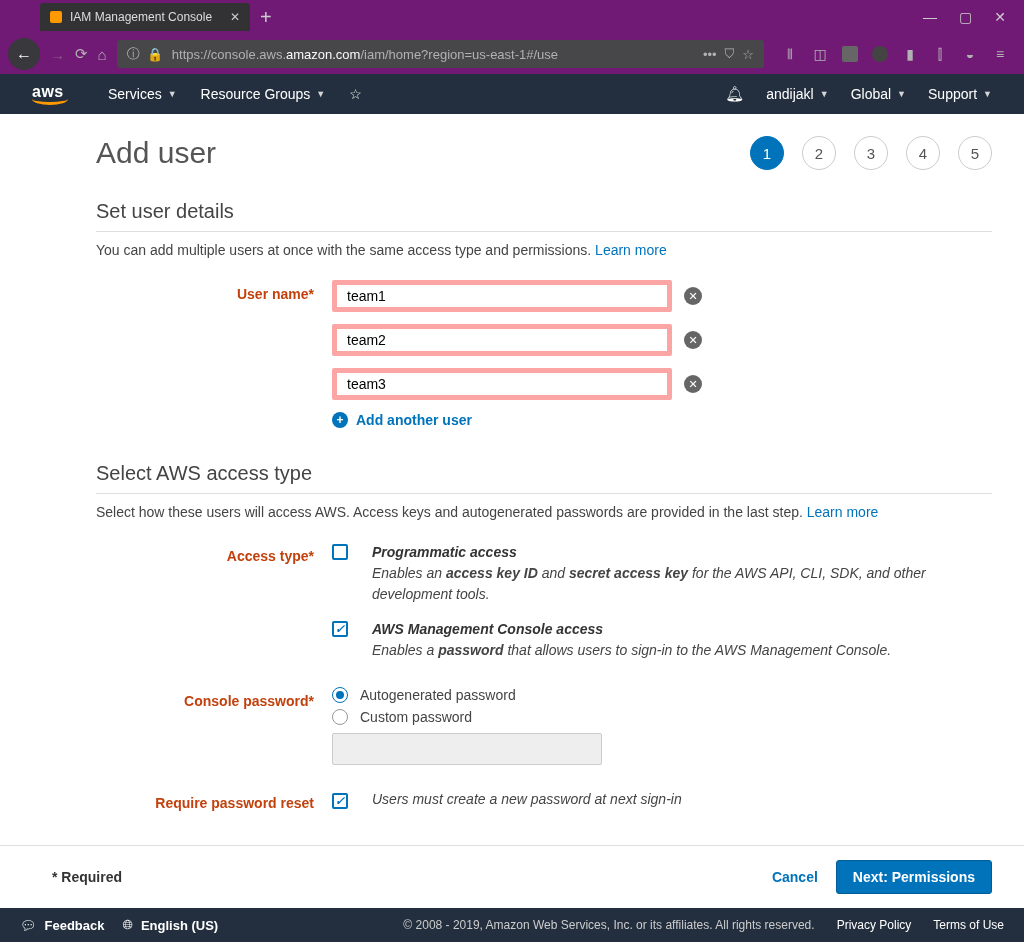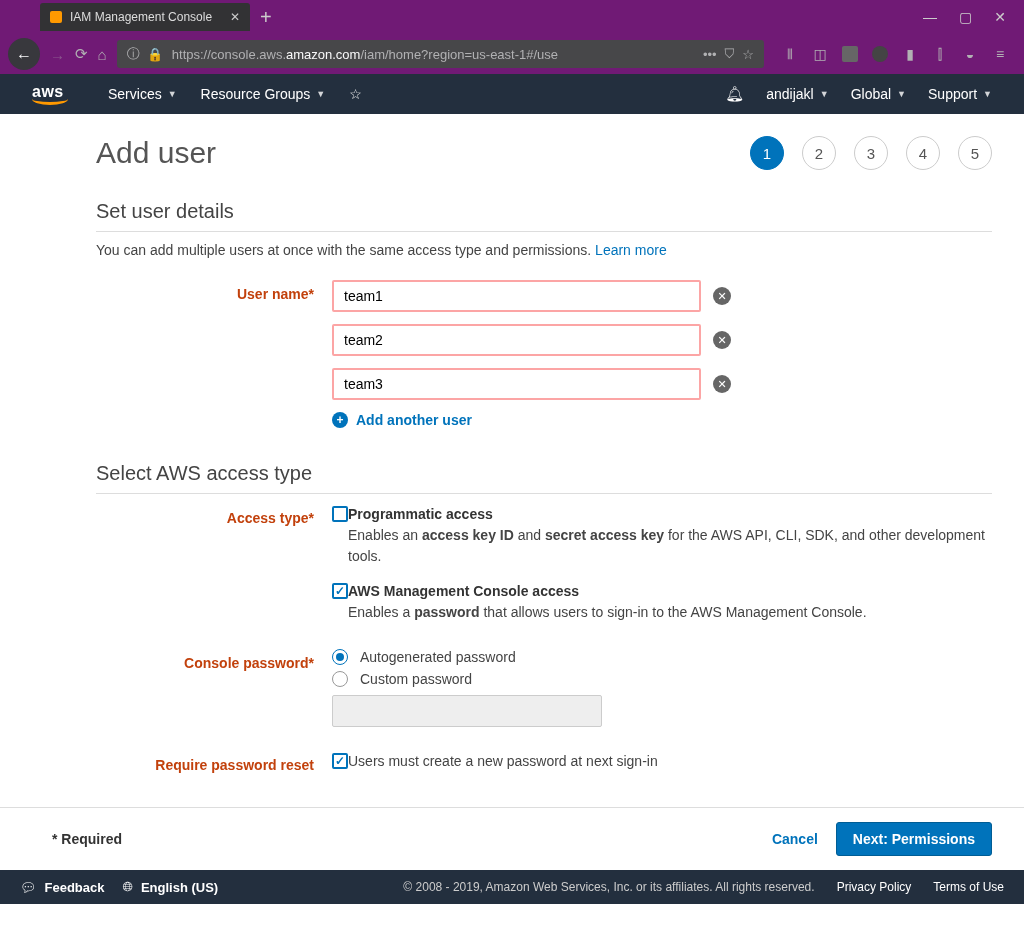--- a/index.html
+++ b/index.html
@@ -39,30 +39,30 @@
   .step.act{background:#0073bb;border-color:#0073bb;color:#fff;}
   h2{font-size:20px;font-weight:400;color:#444;margin-bottom:8px;}
   .rule{border:none;border-top:1px solid #ddd;margin-bottom:10px;}
   .desc{font-size:14px;color:#444;margin-bottom:22px;}
   .link{color:#0073bb;cursor:pointer;}
   .section{margin-bottom:34px;}
   .frow{display:flex;align-items:flex-start;margin-bottom:12px;}
   .flabel{width:236px;text-align:right;padding-right:18px;padding-top:6px;font-size:14px;font-weight:700;color:#c2410c;}
   .fbody{flex:1;}
   .urow{display:flex;align-items:center;gap:12px;margin-bottom:12px;}
-  .tin{width:369px;height:32px;border:2px solid #fca5a5;border-radius:2px;padding:0 10px;font-size:14px;}
+  .tin{width:340px;height:32px;border:5px solid #fca5a5;border-radius:2px;padding:0 10px;font-size:14px;}
   .remove{width:18px;height:18px;border-radius:50%;background:#666;color:#fff;display:flex;align-items:center;justify-content:center;font-size:11px;cursor:pointer;}
   .addu{color:#0073bb;font-size:14px;font-weight:700;display:flex;align-items:center;gap:8px;cursor:pointer;margin-top:2px;}
   .pluscirc{width:16px;height:16px;border-radius:50%;background:#0073bb;color:#fff;display:flex;align-items:center;justify-content:center;font-size:12px;font-weight:700;}
   .cbx{width:16px;height:16px;border:2px solid #0073bb;border-radius:2px;display:inline-flex;align-items:center;justify-content:center;flex-shrink:0;margin-top:2px;}
   .cbx.on::after{content:"✓";color:#0073bb;font-size:12px;font-weight:900;line-height:1;}
   .rdo{width:16px;height:16px;border:1px solid #999;border-radius:50%;display:inline-flex;align-items:center;justify-content:center;flex-shrink:0;}
   .rdo.on{border-color:#0073bb;}
   .rdo.on::after{content:"";width:8px;height:8px;border-radius:50%;background:#0073bb;}
-  .opt{display:flex;gap:0;margin-bottom:14px;}
+  .opt{display:flex;gap:24px;margin-bottom:14px;font-style:italic;}
   .opt .txt{font-size:14px;color:#444;line-height:1.5;}
   .opt .txt .t{font-weight:700;color:#333;}
   .radiolist .ro{display:flex;align-items:center;gap:12px;font-size:14px;color:#444;margin-bottom:6px;}
   .dis{width:270px;height:32px;background:#eee;border:1px solid #ccc;border-radius:2px;margin-top:8px;}
   
   .abar{border-top:1px solid #ddd;padding:14px 32px 14px 52px;display:flex;align-items:center;background:#fff;}
   .req{font-size:14px;font-weight:700;color:#333;}
   .req .ast{color:#333;}
   .actR{margin-left:auto;display:flex;gap:18px;align-items:center;}
   .cancel{color:#0073bb;font-size:14px;font-weight:700;cursor:pointer;}
@@ -189,20 +189,23 @@
           <span class="pluscirc">+</span>
           <span>Add another user</span>
         </div>
       </div>
     </div>
   </div>
 
   <div class="section">
     <h2>Select AWS access type</h2>
     <hr class="rule">
+    <p class="desc">
+      <span>Select how these users will access AWS. Access keys and autogenerated passwords are provided in the last step. </span><span class="link">Learn more</span>
+    </p>
 
     <div class="frow">
       <div class="flabel">Access type*</div>
       <div class="fbody">
         <div class="opt">
           <span class="cbx"></span>
           <div class="txt">
             <div class="t">Programmatic access</div>
             <div>
               <span>Enables an </span><b>access key ID</b><span> and </span><b>secret access key</b><span> for the AWS API, CLI, SDK, and other development tools.</span>
@@ -232,21 +235,21 @@
             <span class="rdo"></span>
             <span>Custom password</span>
           </div>
         <div class="dis"></div>
       </div>
     </div>
 
     <div class="frow" style="margin-top:24px;">
       <div class="flabel">Require password reset</div>
       <div class="fbody">
-        <div class="opt" style="margin-bottom:0;">
+        <div class="opt" style="align-items:center;margin-bottom:0;">
           <span class="cbx on"></span>
           <span class="txt">Users must create a new password at next sign-in</span>
         </div>
       </div>
     </div>
 
   </div>
 </div>
 
 <div class="abar">

